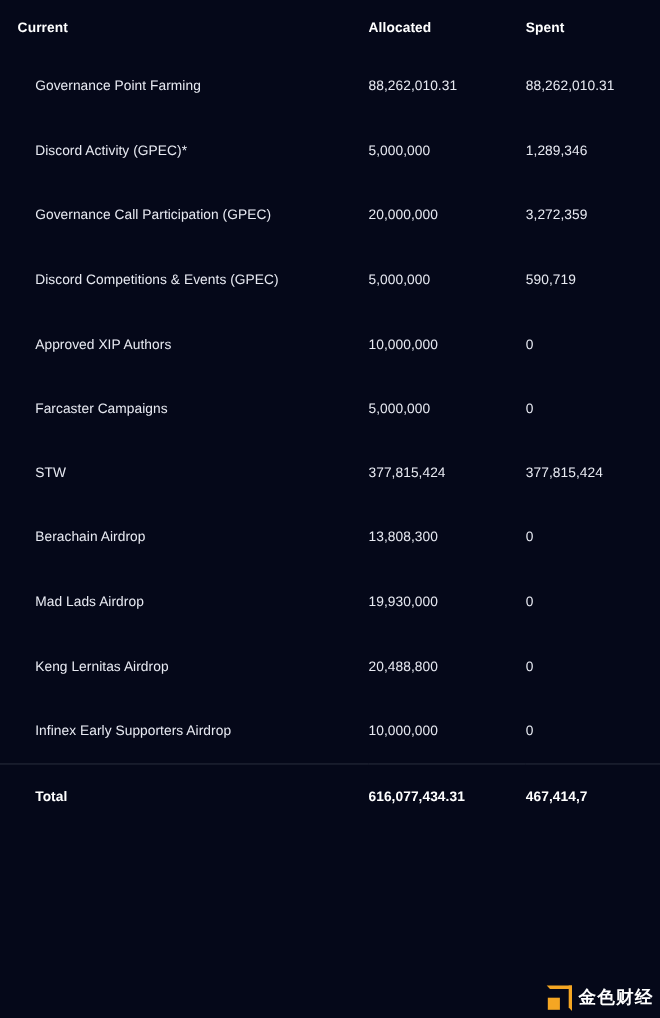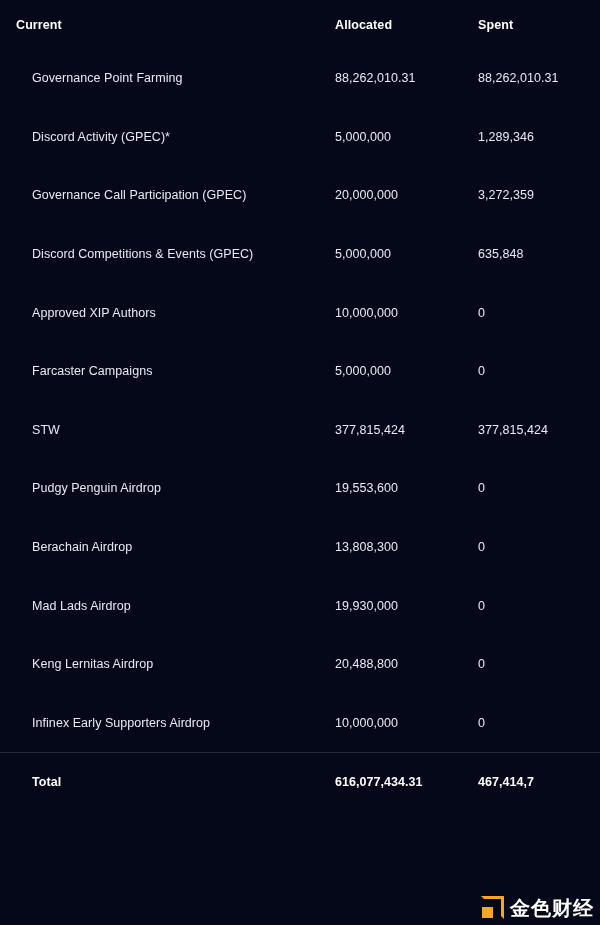--- a/index.html
+++ b/index.html
@@ -94,21 +94,21 @@
   .wm-mark .m-block {
     position: absolute;
     left: 1px;
     bottom: 1px;
     width: 11px;
     height: 11px;
     background: #f5a623;
   }
   .wm-text {
     color: #ffffff;
-    font-size: 20px;
+    font-size: 16px;
     font-weight: bold;
     font-family: Liberation Serif, serif;
     letter-spacing: 1px;
     line-height: 1;
     white-space: nowrap;
   }
 </style>
 </head>
 <body>
 
@@ -139,41 +139,36 @@
           <td>1,289,346</td>
         </tr>
         <tr>
           <td class="cell-name">Governance Call Participation (GPEC)</td>
           <td>20,000,000</td>
           <td>3,272,359</td>
         </tr>
         <tr>
           <td class="cell-name">Discord Competitions &amp; Events (GPEC)</td>
           <td>5,000,000</td>
-          <td>635,848</td>
+          <td>590,719</td>
         </tr>
         <tr>
           <td class="cell-name">Approved XIP Authors</td>
           <td>10,000,000</td>
           <td>0</td>
         </tr>
         <tr>
           <td class="cell-name">Farcaster Campaigns</td>
           <td>5,000,000</td>
           <td>0</td>
         </tr>
         <tr>
           <td class="cell-name">STW</td>
           <td>377,815,424</td>
           <td>377,815,424</td>
-        </tr>
-        <tr>
-          <td class="cell-name">Pudgy Penguin Airdrop</td>
-          <td>19,553,600</td>
-          <td>0</td>
         </tr>
         <tr>
           <td class="cell-name">Berachain Airdrop</td>
           <td>13,808,300</td>
           <td>0</td>
         </tr>
         <tr>
           <td class="cell-name">Mad Lads Airdrop</td>
           <td>19,930,000</td>
           <td>0</td>

